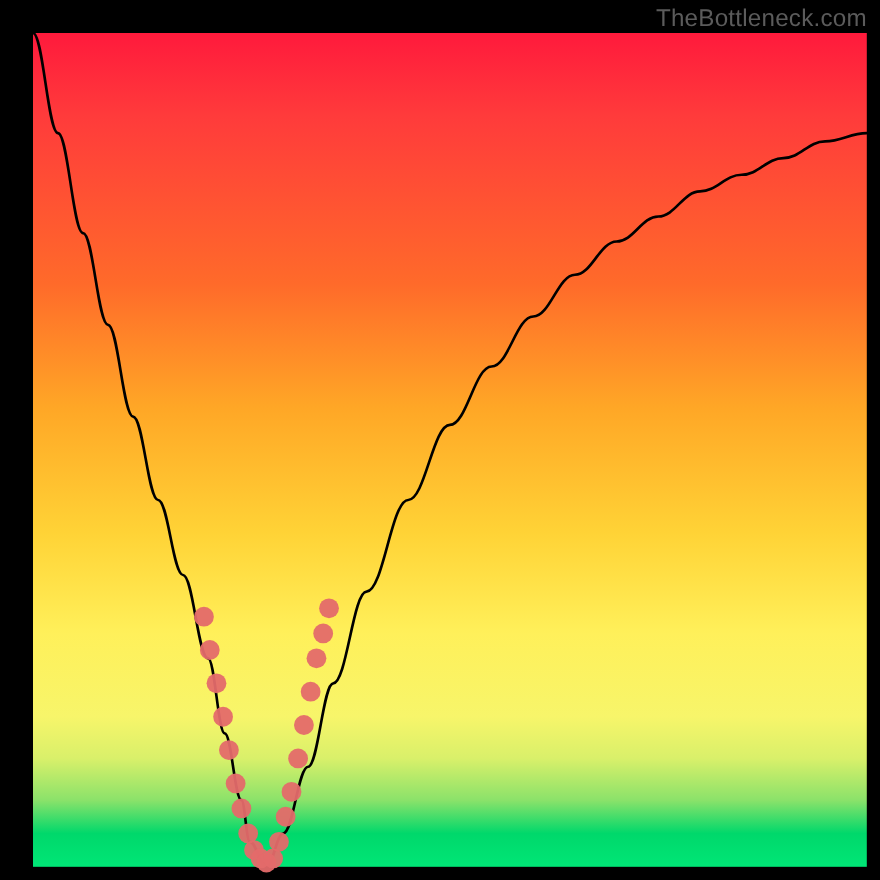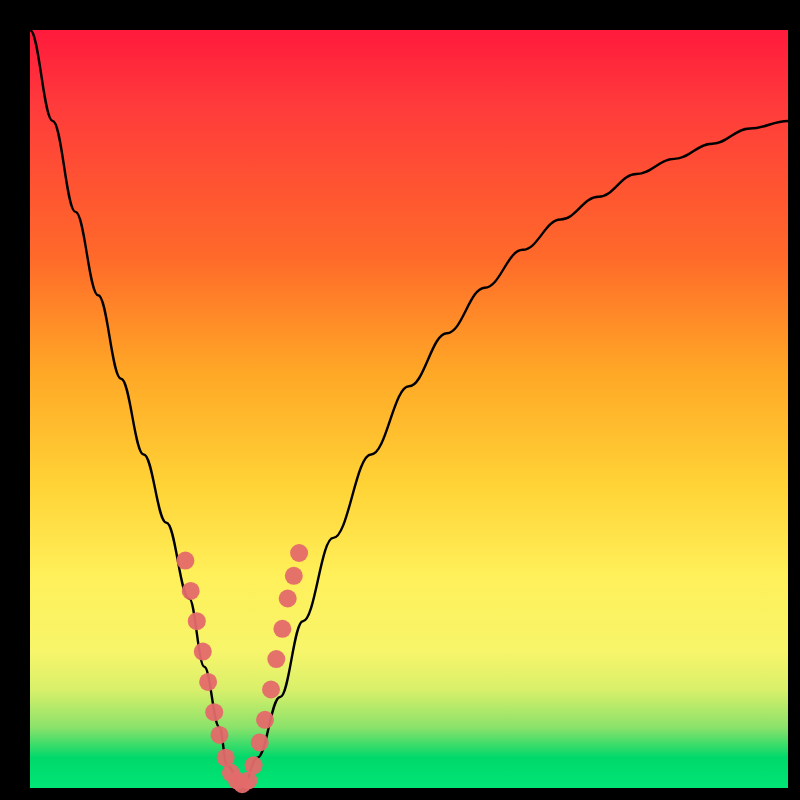--- a/index.html
+++ b/index.html
@@ -53,20 +53,21 @@
     top: 0;
     width: 758px;
     height: 758px;
     overflow: visible;
   }
 </style>
 </head>
 <body>
 
 <div class="frame">
+  <div class="watermark">TheBottleneck.com</div>
   <div class="plot-area">
     <svg class="curve" viewBox="0 0 758 758">
       <g>
         <path fill="none" stroke="#000000" stroke-width="2.4" stroke-linecap="round" d="M 0.0 0.0 C 9.1 0.0, 13.6 91.0, 22.7 91.0 C 31.8 91.0, 36.4 181.9, 45.5 181.9 C 54.6 181.9, 59.1 265.3, 68.2 265.3 C 77.3 265.3, 81.9 348.7, 91.0 348.7 C 100.1 348.7, 104.6 424.5, 113.7 424.5 C 122.8 424.5, 127.3 492.7, 136.4 492.7 C 145.5 492.7, 150.1 568.5, 159.2 568.5 C 165.2 568.5, 168.3 636.7, 174.3 636.7 C 180.4 636.7, 183.4 697.4, 189.5 697.4 C 192.5 697.4, 194.0 735.3, 197.1 735.3 C 203.1 735.3, 206.2 758.0, 212.2 758.0 C 218.3 758.0, 221.3 727.7, 227.4 727.7 C 236.5 727.7, 241.0 667.0, 250.1 667.0 C 259.2 667.0, 263.8 591.2, 272.9 591.2 C 285.0 591.2, 291.1 507.9, 303.2 507.9 C 318.4 507.9, 325.9 424.5, 341.1 424.5 C 356.3 424.5, 363.8 356.3, 379.0 356.3 C 394.2 356.3, 401.7 303.2, 416.9 303.2 C 432.1 303.2, 439.6 257.7, 454.8 257.7 C 470.0 257.7, 477.5 219.8, 492.7 219.8 C 507.9 219.8, 515.4 189.5, 530.6 189.5 C 545.8 189.5, 553.3 166.8, 568.5 166.8 C 583.7 166.8, 591.2 144.0, 606.4 144.0 C 621.6 144.0, 629.1 128.9, 644.3 128.9 C 659.5 128.9, 667.0 113.7, 682.2 113.7 C 697.4 113.7, 704.9 98.5, 720.1 98.5 C 735.3 98.5, 742.8 91.0, 758.0 91.0" id="curve-path"></path>
       </g>
       <g id="markers-group">
           <circle cx="155.4" cy="530.6" r="9" fill="#e46a6a" fill-opacity="0.95"></circle>
           <circle cx="160.7" cy="560.9" r="9" fill="#e46a6a" fill-opacity="0.95"></circle>
           <circle cx="166.8" cy="591.2" r="9" fill="#e46a6a" fill-opacity="0.95"></circle>
           <circle cx="172.8" cy="621.6" r="9" fill="#e46a6a" fill-opacity="0.95"></circle>

